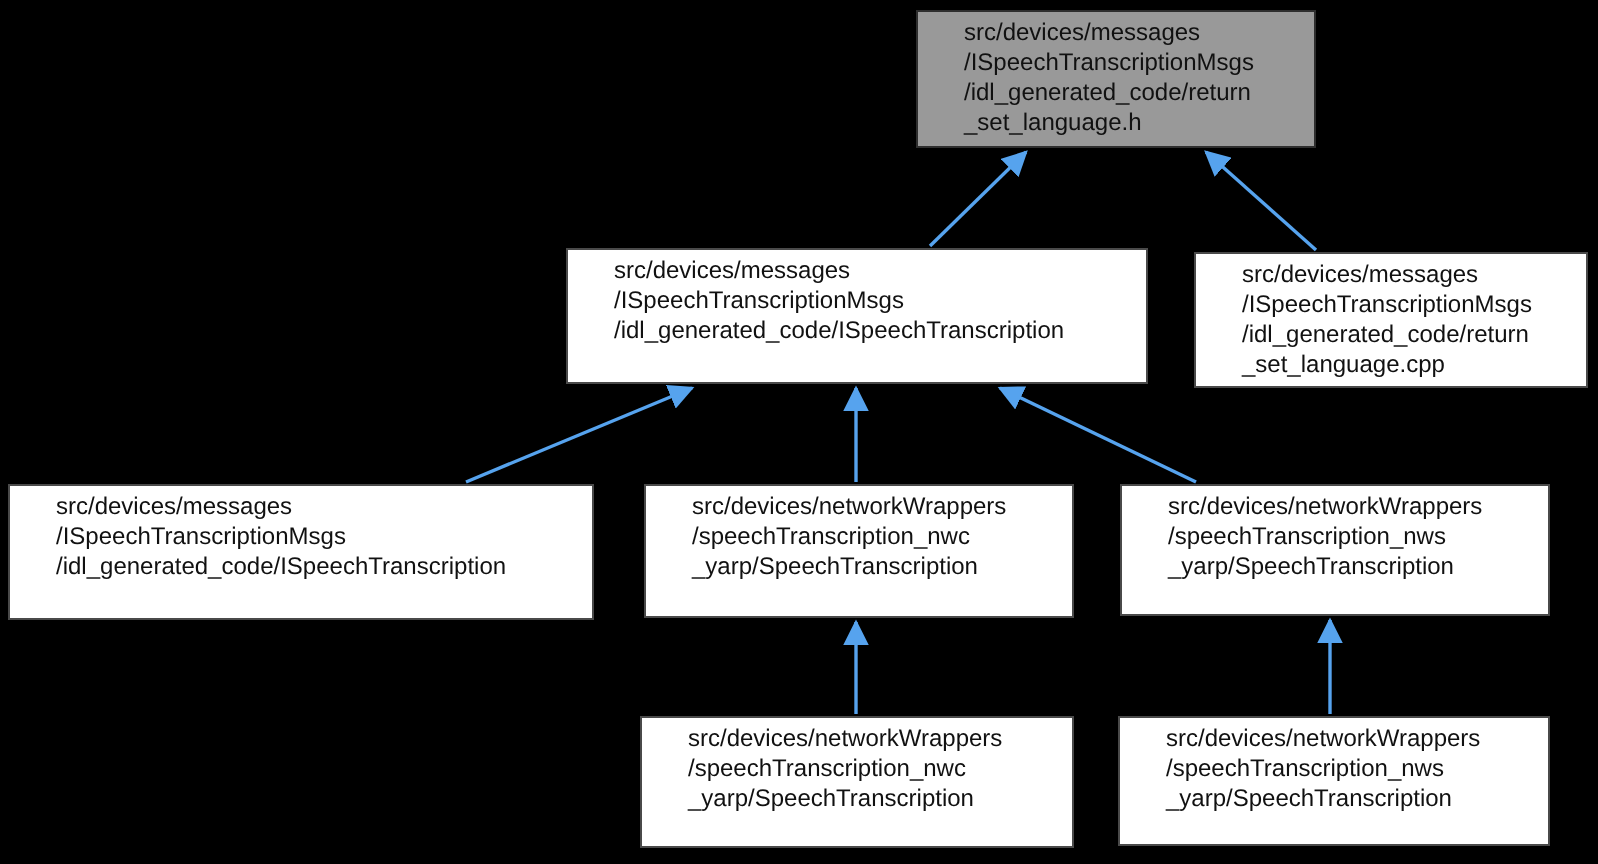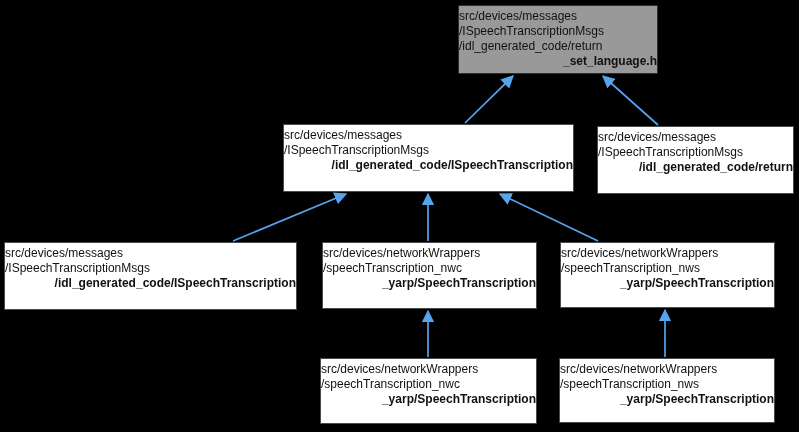--- a/index.html
+++ b/index.html
@@ -11,28 +11,28 @@
   }
   svg.edges{position:absolute;left:0;top:0;pointer-events:none;}
   .edge{stroke:var(--color-arrow,#56a3ee);stroke-width:1.7;}
   .arrowhead-path{fill:var(--color-arrow,#56a3ee);}
   .node{
     position:absolute;box-sizing:border-box;
     background:var(--color-node_fill,#fff);
     border:1.5px solid var(--color-node_border,#4a4a4a);
     color:var(--color-text,#111);
     font-size:12px;line-height:15px;
-    padding:3px 0;cursor:pointer;
+    padding:3px 23px;cursor:pointer;
   }
   .node.highlighted{
     background:var(--color-highlight_fill,#999);
     border-color:var(--color-highlight_border,#2e2e2e);
   }
   .node .line{white-space:nowrap;text-align:left;}
-  .node .line:last-child{text-align:right;font-weight:bold;}
+  .node .line:last-child{text-align:left;}
 </style>
 </head>
 <body>
 
 <svg class="edges" width="799" height="432" viewBox="0 0 799 432">
   <defs>
     <marker id="arrowhead" viewBox="0 0 10 10" refX="9" refY="5" markerWidth="7.5" markerHeight="7.5" orient="auto-start-reverse">
       <path class="arrowhead-path" d="M0,0 L10,5 L0,10 z"></path>
     </marker>
   </defs>
@@ -55,20 +55,21 @@
 <div class="node" style="left:283px;top:124px;width:291px;height:68px;">
     <div class="line">src/devices/messages</div>
     <div class="line">/ISpeechTranscriptionMsgs</div>
     <div class="line">/idl_generated_code/ISpeechTranscription</div>
   </div>
 
 <div class="node" style="left:597px;top:126px;width:197px;height:68px;">
     <div class="line">src/devices/messages</div>
     <div class="line">/ISpeechTranscriptionMsgs</div>
     <div class="line">/idl_generated_code/return</div>
+    <div class="line">_set_language.cpp</div>
   </div>
 
 <div class="node" style="left:4px;top:242px;width:293px;height:68px;">
     <div class="line">src/devices/messages</div>
     <div class="line">/ISpeechTranscriptionMsgs</div>
     <div class="line">/idl_generated_code/ISpeechTranscription</div>
   </div>
 
 <div class="node" style="left:322px;top:242px;width:215px;height:67px;">
     <div class="line">src/devices/networkWrappers</div>

